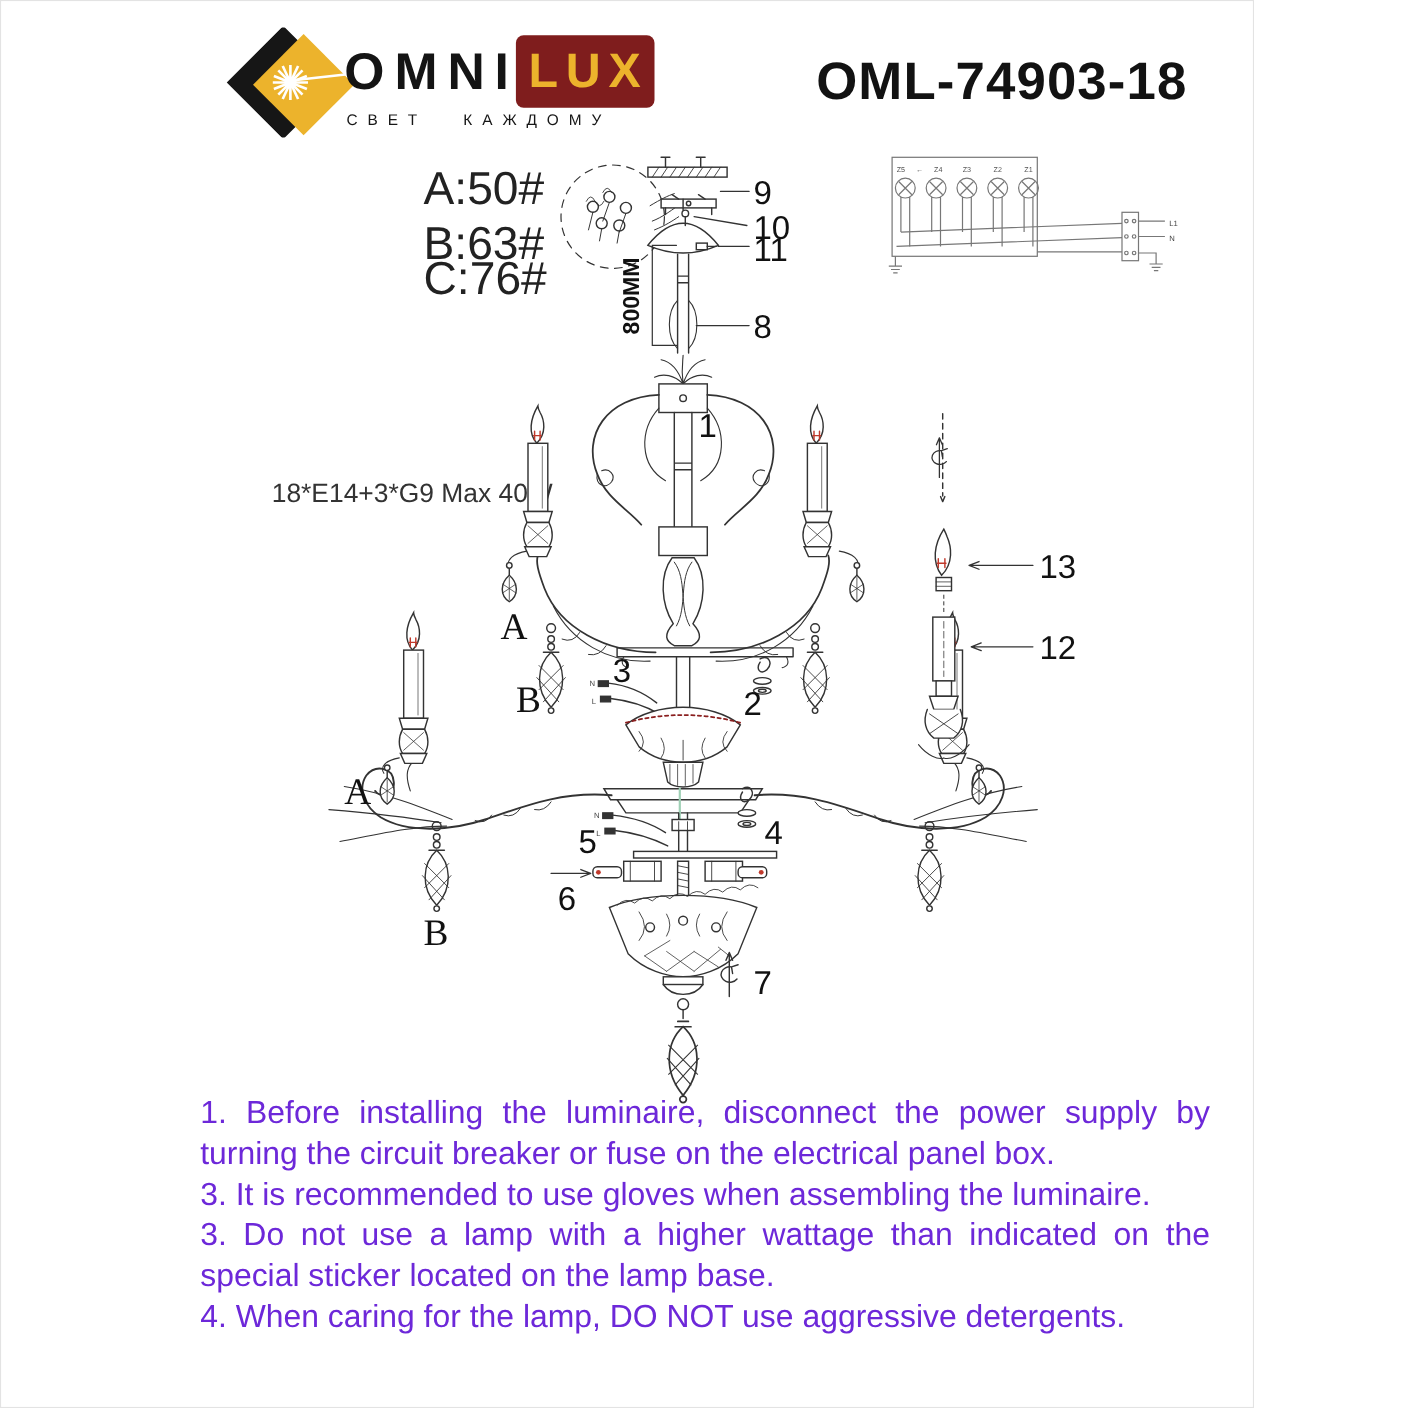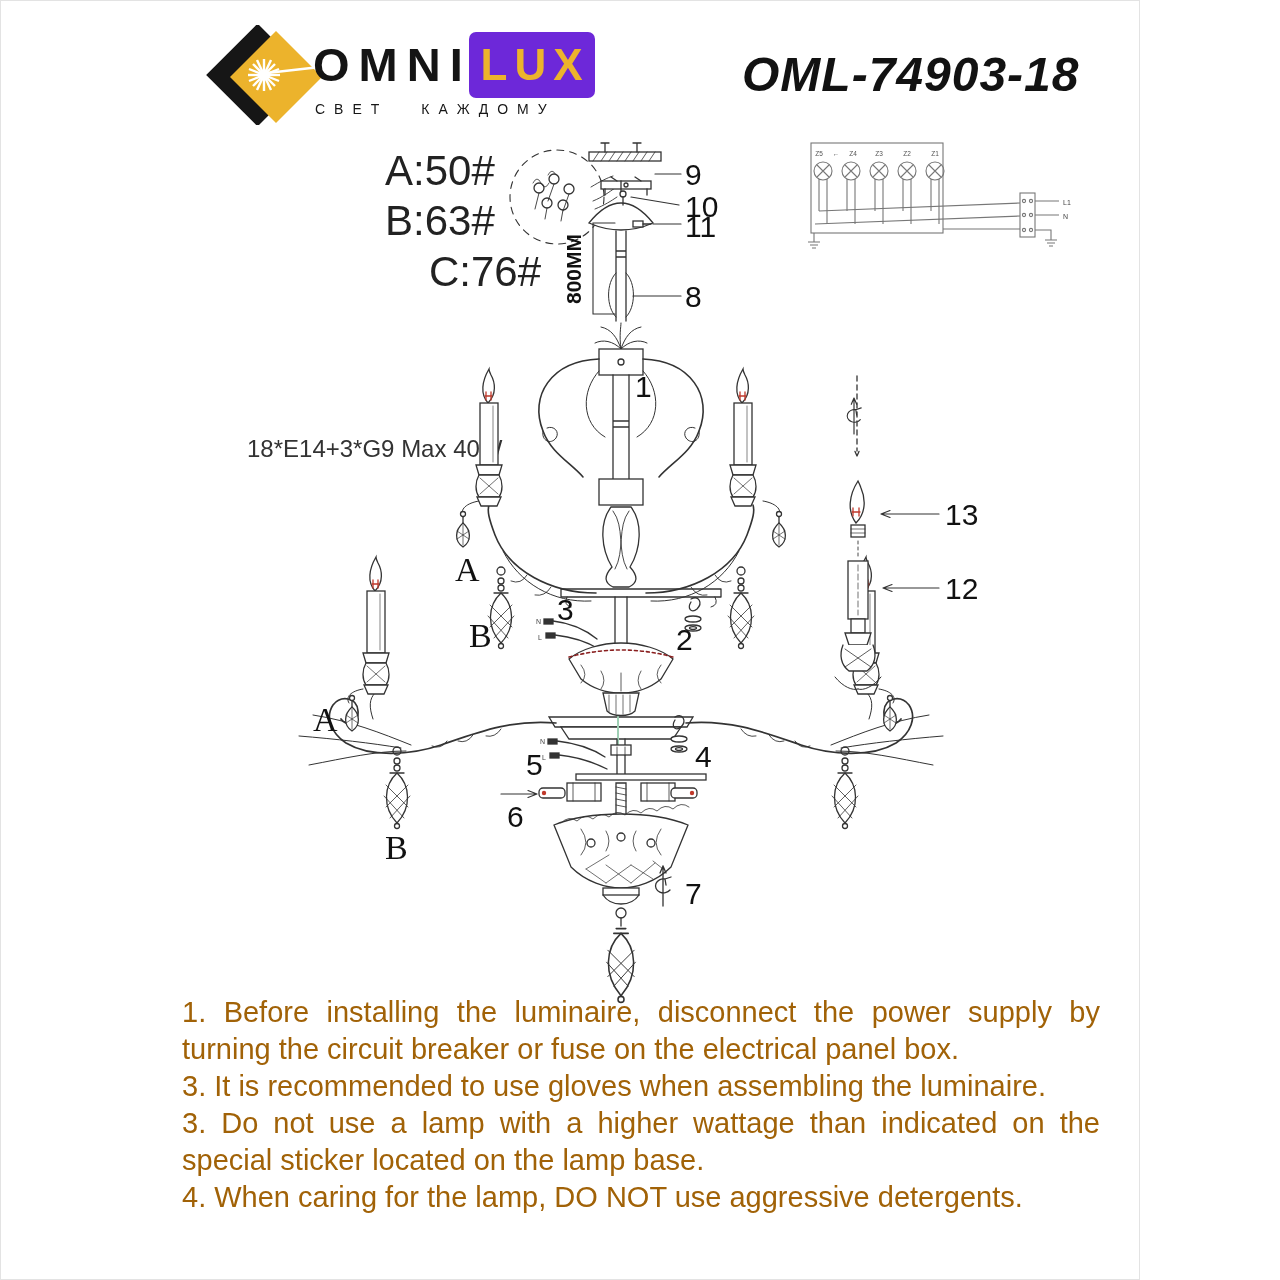--- a/index.html
+++ b/index.html
@@ -2,38 +2,38 @@
 <html><head>
 <meta charset="utf-8">
 <style>
   html,body{margin:0;padding:0;background:#fff;}
   .page{position:relative;width:1140px;height:1280px;background:#ffffff;
         border:1px solid #e3e3e3;box-sizing:border-box;overflow:hidden;
         font-family:"Liberation Sans",sans-serif;color:#1b1b1b;}
   .abs{position:absolute;}
   
   .brand-omni{left:312px;top:36px;font-size:47px;font-weight:bold;letter-spacing:9px;color:#141414;}
-  .lux-box{left:468px;top:31px;width:126px;height:66px;background:#6d28d9;border-radius:7px;
+  .lux-box{left:468px;top:31px;width:126px;height:66px;background:#7f1d1d;border-radius:7px;
            display:flex;align-items:center;justify-content:center;}
   .lux-text{color:#ecb32c;font-size:44px;font-weight:bold;letter-spacing:7px;padding-left:6px;}
   .tagline{left:314px;top:100px;font-size:14px;letter-spacing:9px;word-spacing:20px;color:#161616;}
-  .model{left:741px;top:46px;font-size:48px;font-weight:bold;color:#121212;letter-spacing:1px;font-style:italic;}
+  .model{left:741px;top:46px;font-size:48px;font-weight:bold;color:#121212;letter-spacing:1px;}
   
   .spec{font-family:Liberation Sans, sans-serif;font-size:42px;color:#222;}
   .spec-a{left:384px;top:146px;}
   .spec-b{left:384px;top:196px;}
-  .spec-c{left:384px;top:247px;margin-left:44px;}
+  .spec-c{left:384px;top:228px;}
   .lamp-spec{left:246px;top:434px;font-size:24px;color:#333;}
   
   .ptable{left:772px;top:855px;border:2px solid #222;border-collapse:collapse;}
   .ptable td{border:1.5px solid #222;font-size:27px;color:#222;text-align:center;
              padding:0;height:34px;}
   .ptable .c0{width:64px;} .ptable .c1{width:58px;} .ptable .c2{width:57px;} .ptable .c3{width:42px;}
   
-  .instr{left:181px;top:993px;width:918px;font-size:29px;line-height:37px;color:#a16207;}
+  .instr{left:181px;top:993px;width:918px;font-size:29px;line-height:37px;color:#6d28d9;}
   .instr p{margin:0;text-align:justify;}
   
   svg text{font-family:"Liberation Sans",sans-serif;fill:#111;}
   text.co{font-size:30px;}
   text.ab{font-family:"Liberation Serif",serif;font-size:34px;}
   text.tiny{font-size:7px;fill:#444;}
   text.wlab{font-size:6.5px;fill:#555;}
   text.rod{font-size:21px;font-weight:bold;}
 </style>
 </head>

